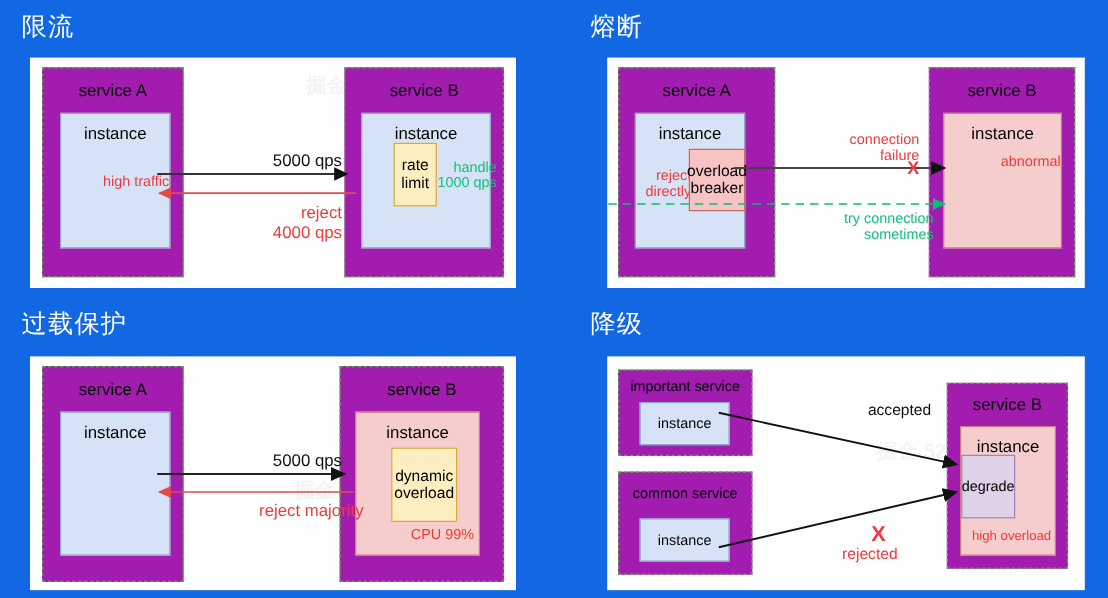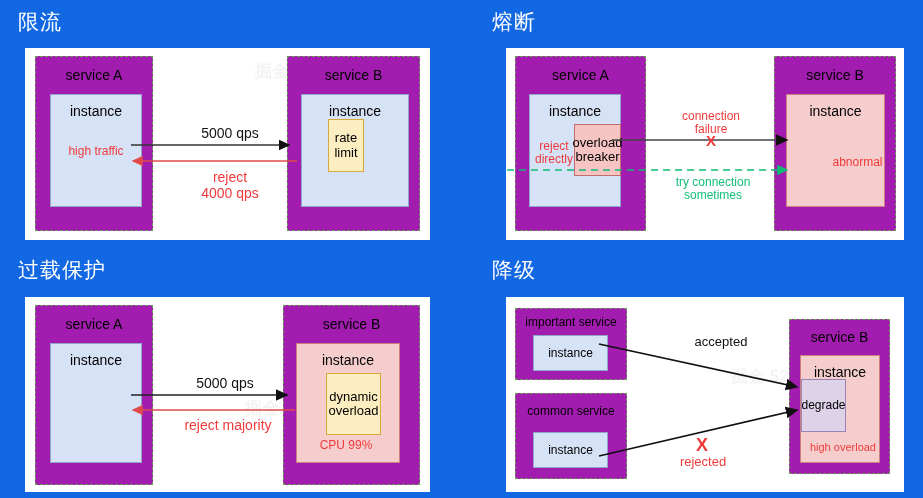--- a/index.html
+++ b/index.html
@@ -64,21 +64,21 @@
     text-align:center;
     font-size:13px;
     line-height:1.08;
     color:#000;
   }
   .sub-box.yellow{background:#fdeec2;border:1px solid #d9a93a;margin-left:29px;}
   .sub-box.pink{background:#f7c4c4;border:1px solid #c06c6c;}
   .sub-box.purple{background:#ddd2e8;border:1px solid #9c85b5;}
   .note{
     position:absolute;
-    text-align:center;
+    text-align:right;
     white-space:pre-line;
     line-height:1.12;
     font-size:12px;
   }
   .note.red{color:#f03a3a;}
   .note.green{color:#13c27a;}
   .note.black{color:#111;font-size:14px;}
   .note.teal{color:#14c07a;}
   svg.lines{position:absolute;left:0;top:0;overflow:visible;}
   .wm{
@@ -114,20 +114,22 @@
       <div class="inst-box" style="left:14px;top:37px;width:92px;height:113px;">
         <div class="inst-label" style="top:8px;">instance</div>
         <div class="note red" style="left:0;right:0;top:50px;">high traffic</div>
       </div>
     </div>
 
     <div class="svc-box" style="left:262px;top:8px;width:133px;height:175px;">
       <div class="svc-label" style="top:10px;">service B</div>
       <div class="inst-box" style="left:13px;top:37px;width:108px;height:113px;">
         <div class="inst-label" style="top:8px;">instance</div>
+        <div class="note green" style="left:40px;width:72px;top:38px;">handle
+1000 qps</div>
       </div>
       <div class="sub-box yellow" style="left:11px;top:62px;width:36px;height:53px;">rate
 limit</div>
     </div>
 
     <svg class="lines" width="405" height="192">
       <defs>
         <marker id="ah-black-1" markerWidth="9" markerHeight="9" refX="7" refY="4.5" orient="auto">
           <path d="M0,0.8 L8,4.5 L0,8.2 z" fill="#111"></path>
         </marker>
@@ -158,21 +160,21 @@
 directly</div>
       </div>
       <div class="sub-box pink" style="left:58px;top:67px;width:47px;height:52px;">overload
 breaker</div>
     </div>
 
     <div class="svc-box" style="left:268px;top:8px;width:122px;height:175px;">
       <div class="svc-label" style="top:10px;">service B</div>
       <div class="inst-box red" style="left:11px;top:37px;width:99px;height:113px;">
         <div class="inst-label" style="top:8px;">instance</div>
-        <div class="note red" style="left:0;right:0;top:61px;padding-left:44px;">abnormal</div>
+        <div class="note red" style="left:0;right:0;top:33px;padding-left:44px;">abnormal</div>
       </div>
     </div>
 
     <svg class="lines" width="398" height="192">
       <defs>
         <marker id="ah-black-2" markerWidth="9" markerHeight="9" refX="7" refY="4.5" orient="auto">
           <path d="M0,0.8 L8,4.5 L0,8.2 z" fill="#111"></path>
         </marker>
         <marker id="ah-green-2" markerWidth="9" markerHeight="9" refX="7" refY="4.5" orient="auto">
           <path d="M0,0.8 L8,4.5 L0,8.2 z" fill="#0fbb72"></path>

